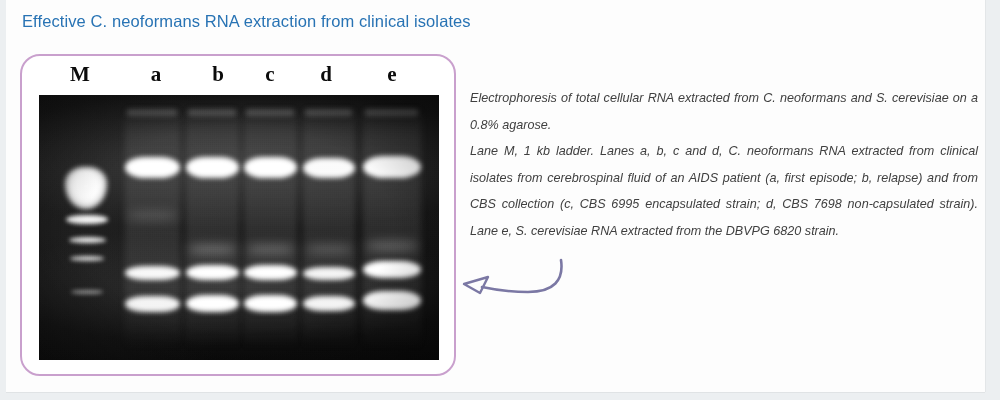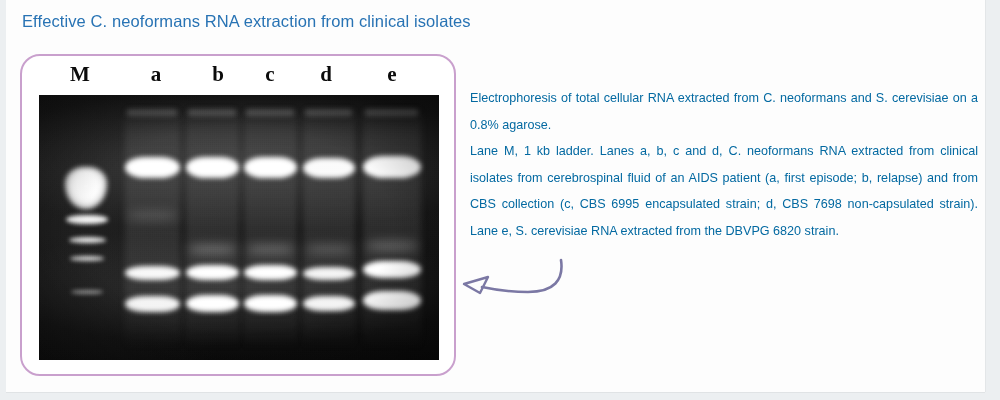--- a/index.html
+++ b/index.html
@@ -169,21 +169,22 @@
   
   #caption {
     position: absolute;
     left: 470px;
     top: 85px;
     width: 508px;
   }
   .caption-para {
     font-size: 12.6px;
     line-height: 26.5px;
-    color: #0369a1;
+    font-style: italic;
+    color: #404040;
     text-align: justify;
     margin: 0;
   }
   .caption-para + .caption-para { margin-top: 0px; }
 
   
   #annotation-arrow {
     position: absolute;
     left: 458px;
     top: 246px;

